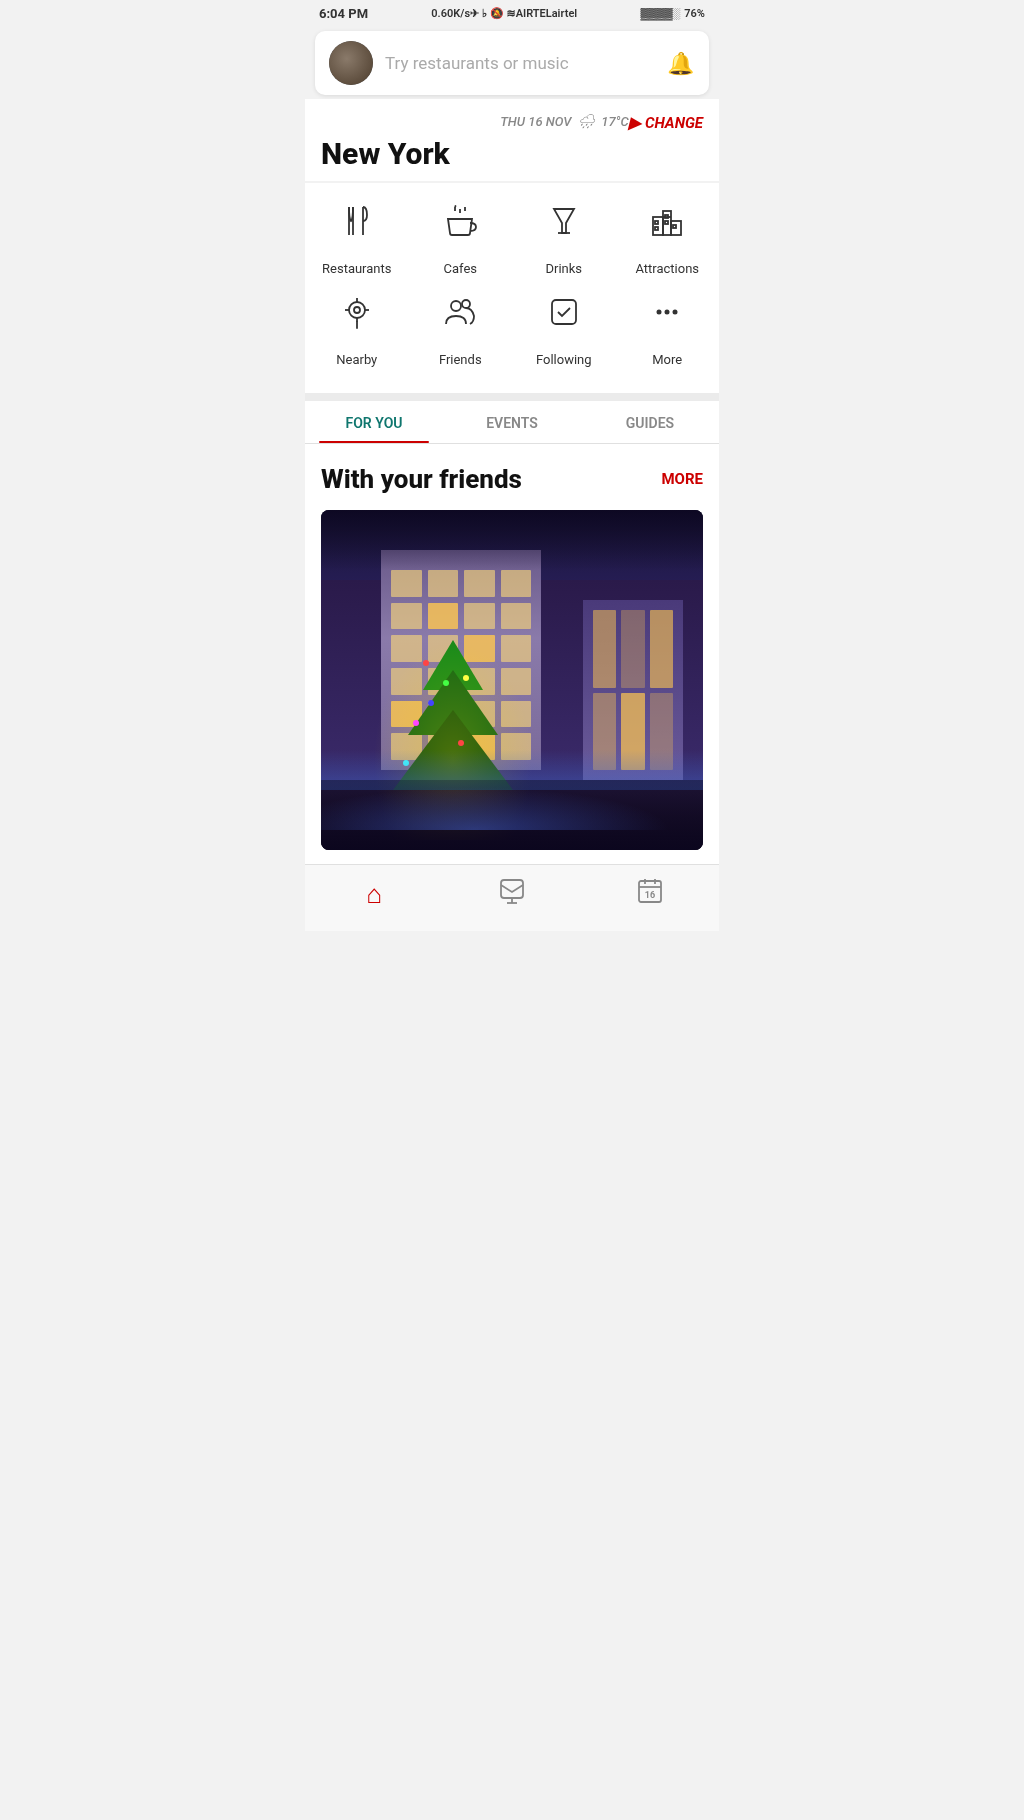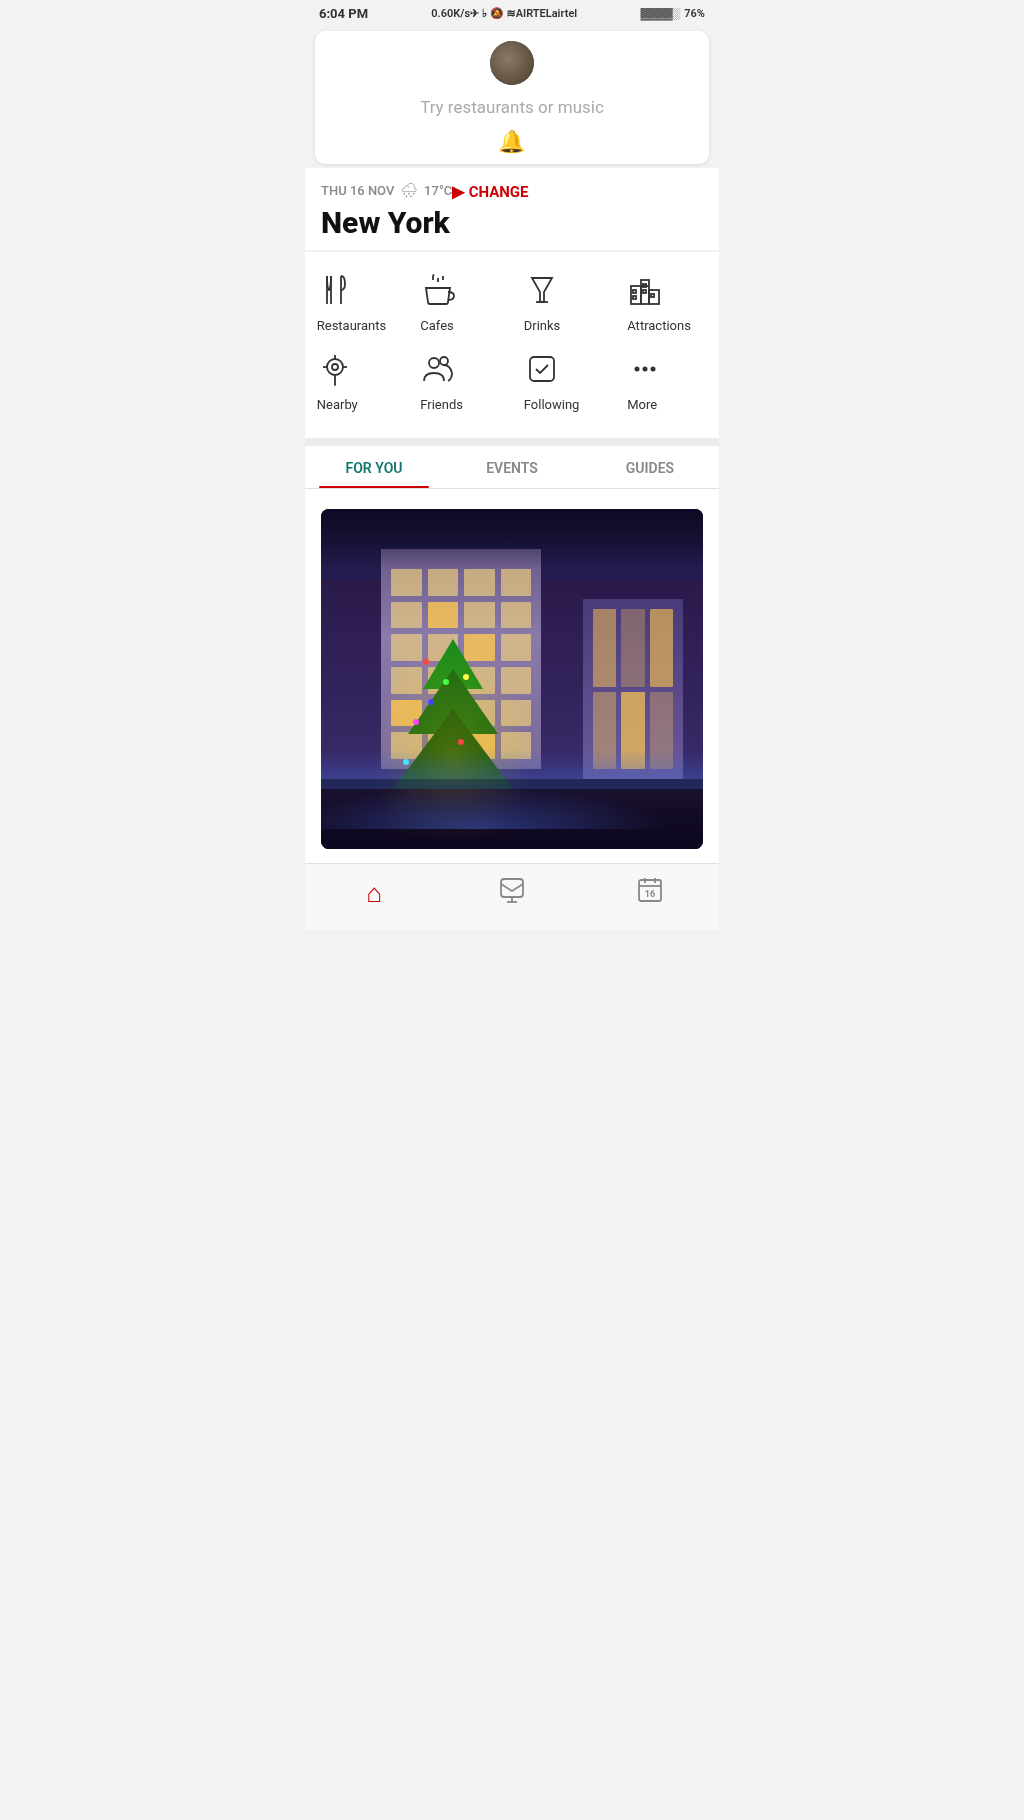--- a/index.html
+++ b/index.html
@@ -41,21 +41,20 @@
     
     .search-bar {
       background: #fff;
       margin: 4px 10px;
       border-radius: 10px;
       display: flex;
       align-items: center;
       padding: 10px 14px;
       gap: 12px;
       box-shadow: 0 1px 4px rgba(0,0,0,0.1);
-      flex-direction: column;
     }
     .avatar {
       width: 44px;
       height: 44px;
       border-radius: 50%;
       background: #555;
       overflow: hidden;
       flex-shrink: 0;
       display: flex;
       align-items: center;
@@ -78,23 +77,24 @@
     }
 
     
     .location-section {
       background: #fff;
       padding: 14px 16px 10px;
       margin-bottom: 2px;
     }
     .location-header {
       display: flex;
-      justify-content: flex-start;
+      justify-content: flex-end;
       align-items: flex-start;
       margin-bottom: 4px;
+      font-style: italic;
     }
     .date-weather {
       color: #888;
       font-size: 13px;
       font-weight: 500;
       display: flex;
       align-items: center;
       gap: 6px;
     }
     .weather-icon {
@@ -125,22 +125,22 @@
       padding: 18px 0 10px;
     }
     .grid-row {
       display: flex;
       justify-content: space-around;
       margin-bottom: 16px;
     }
     .grid-item {
       display: flex;
       flex-direction: column;
-      align-items: flex-start;
-      gap: 8px;
+      align-items: center;
+      gap: 20px;
       width: 80px;
     }
     .grid-icon {
       font-size: 32px;
       color: #333;
       height: 40px;
       display: flex;
       align-items: center;
       justify-content: center;
     }
@@ -437,20 +437,24 @@
   </div>
   <div class="tab">
     <span>EVENTS</span>
   </div>
   <div class="tab">
     <span>GUIDES</span>
   </div>
 </div>
 
 <div class="content-section">
+  <div class="section-header">
+    <span class="section-title">With your friends</span>
+    <span class="more-link">MORE</span>
+  </div>
 
   <div class="card-image">
     <div class="card-img-placeholder">
       <div class="scene">
 
         <div style="position:absolute;bottom:70px;left:0;right:0;height:200px;background:linear-gradient(180deg,#2a1a4a 0%,#3a2a6a 100%);"></div>
 
         <div class="building-main">
           <div class="building-windows">
             <div class="win"></div>

